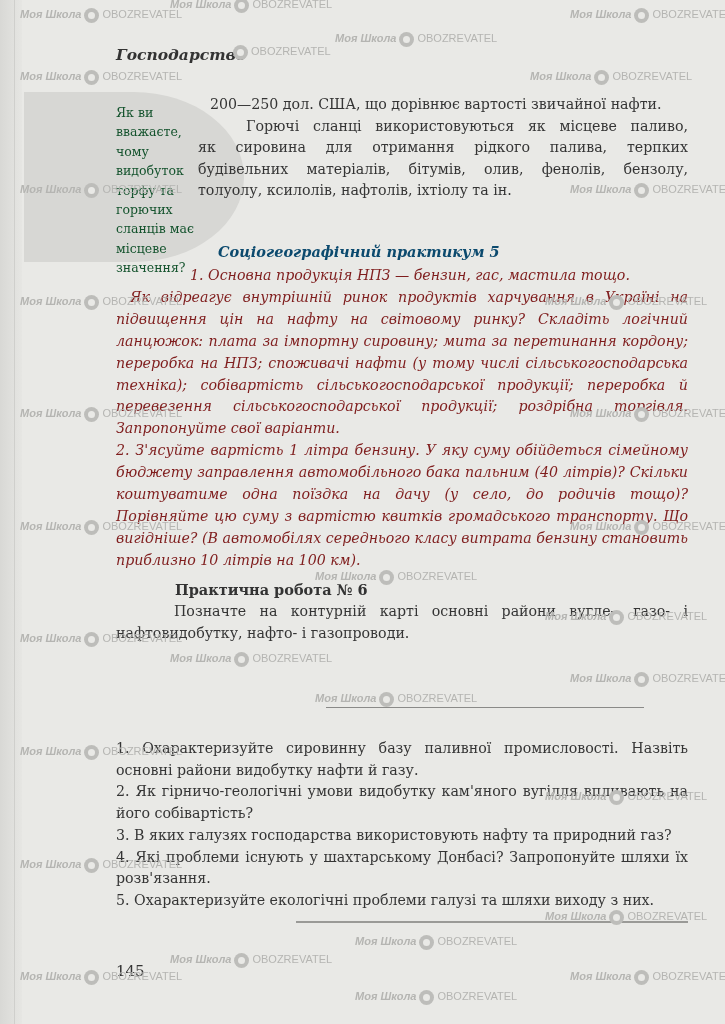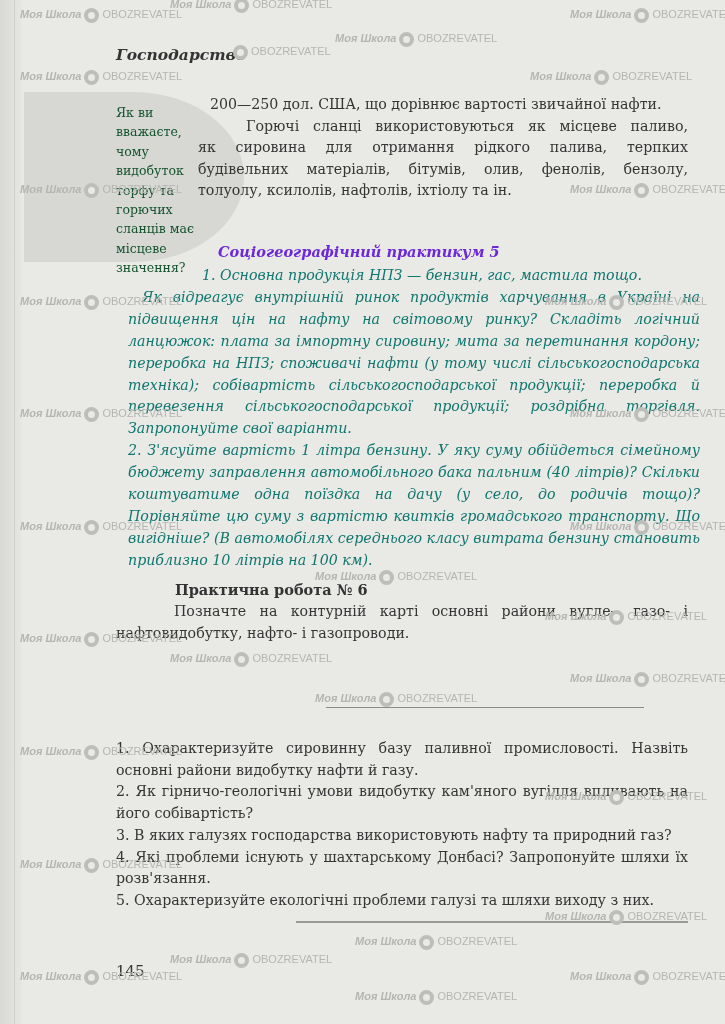--- a/index.html
+++ b/index.html
@@ -16,22 +16,22 @@
   .section-head { position:absolute; left:116px; top:45px; font-size:15.5px; font-weight:bold; font-style:italic; color:#333; }
   .blob { position:absolute; left:24px; top:92px; width:220px; height:170px;
     background:#d7d7d4; border-radius:0 50% 50% 0 / 0 50% 50% 0; }
   .sidebar-q { position:absolute; left:116px; top:103px; width:90px; font-size:12.5px; line-height:19.4px; color:#14532d; }
   .body-text { position:absolute; left:178px; width:510px; font-size:14.2px; line-height:21.5px; color:#353535; text-align:justify; }
   .p1 { top:94px; left:198px; width:490px; }
   .p1 .l { display:block; text-align:justify; text-align-last:justify; }
   .p1 .l.last { text-align-last:left; }
   .p1 .indent { padding-left:48px; }
   .p1 .c { padding-left:0;margin-left:12px; }
-  .practicum-title { position:absolute; left:218px; top:243px; font-size:14.5px; font-weight:bold; font-style:italic; color:#6d28d9; }
-  .italic-block { position:absolute; left:128px; top:265px; width:572px; font-style:italic; font-size:14.2px; line-height:21.9px; color:#0f766e; text-align:justify; }
+  .practicum-title { position:absolute; left:218px; top:243px; font-size:14.5px; font-weight:bold; font-style:italic; color:#0c4a6e; }
+  .italic-block { position:absolute; left:116px; top:265px; width:572px; font-style:italic; font-size:14.2px; line-height:21.9px; color:#7f1d1d; text-align:justify; }
   .italic-block .ind { display:block; text-indent:74px; text-align-last:left; }
   .italic-block p { margin:0; text-indent:14px; }
   .italic-block p.noind { text-indent:0; }
   .pw-title { position:absolute; left:175px; top:581px; font-size:14.5px; font-weight:bold; color:#333; }
   .pw-text { position:absolute; left:116px; top:601px; width:572px; font-size:14.2px; line-height:21.9px; text-indent:58px; text-align:justify; color:#353535; }
   .control-head { position:absolute; left:116px; top:690px; font-size:14.5px; font-weight:bold; font-style:italic; color:#a9a9a6; }
   .control-rule { position:absolute; left:326px; top:707px; width:318px; height:1px; background:#8a8a88; }
   .questions { position:absolute; left:116px; top:738px; width:572px; font-size:14.2px; line-height:21.7px; color:#353535; text-align:justify; margin:0; padding:0; list-style:none; }
   .questions li { margin:0; }
   .bottom-rule { position:absolute; left:296px; top:921px; width:392px; height:2px; background:#9a9a97; }

